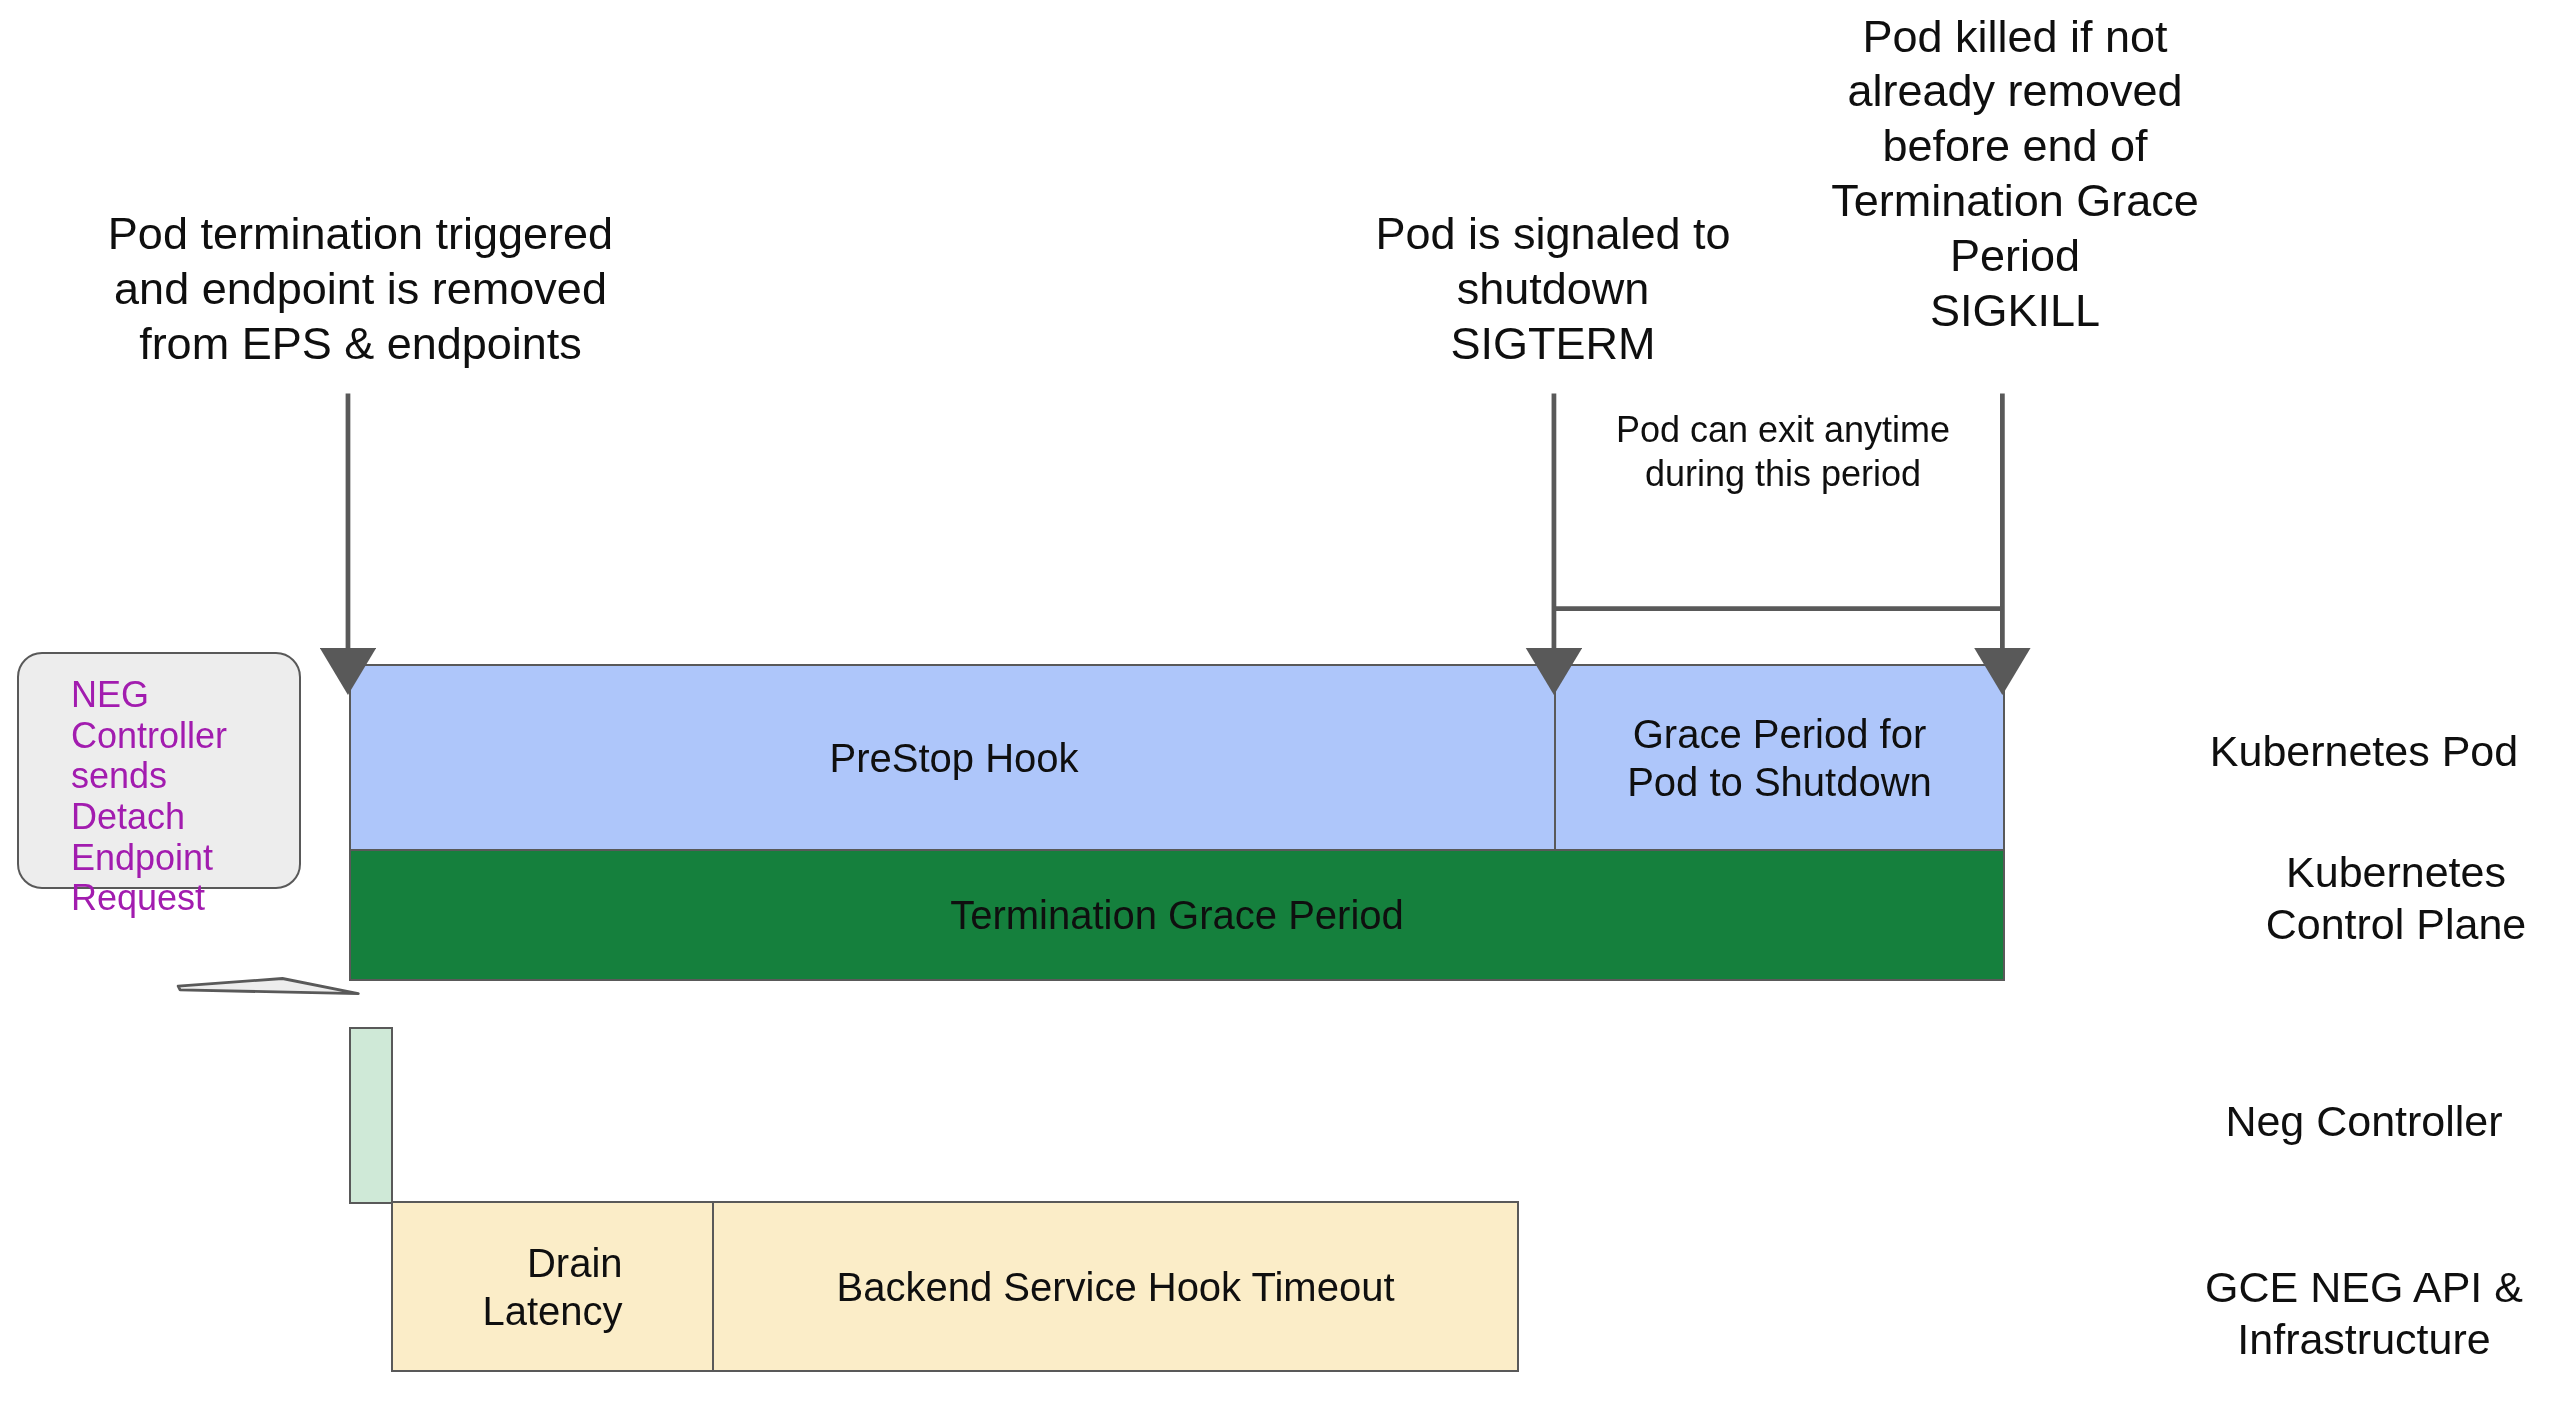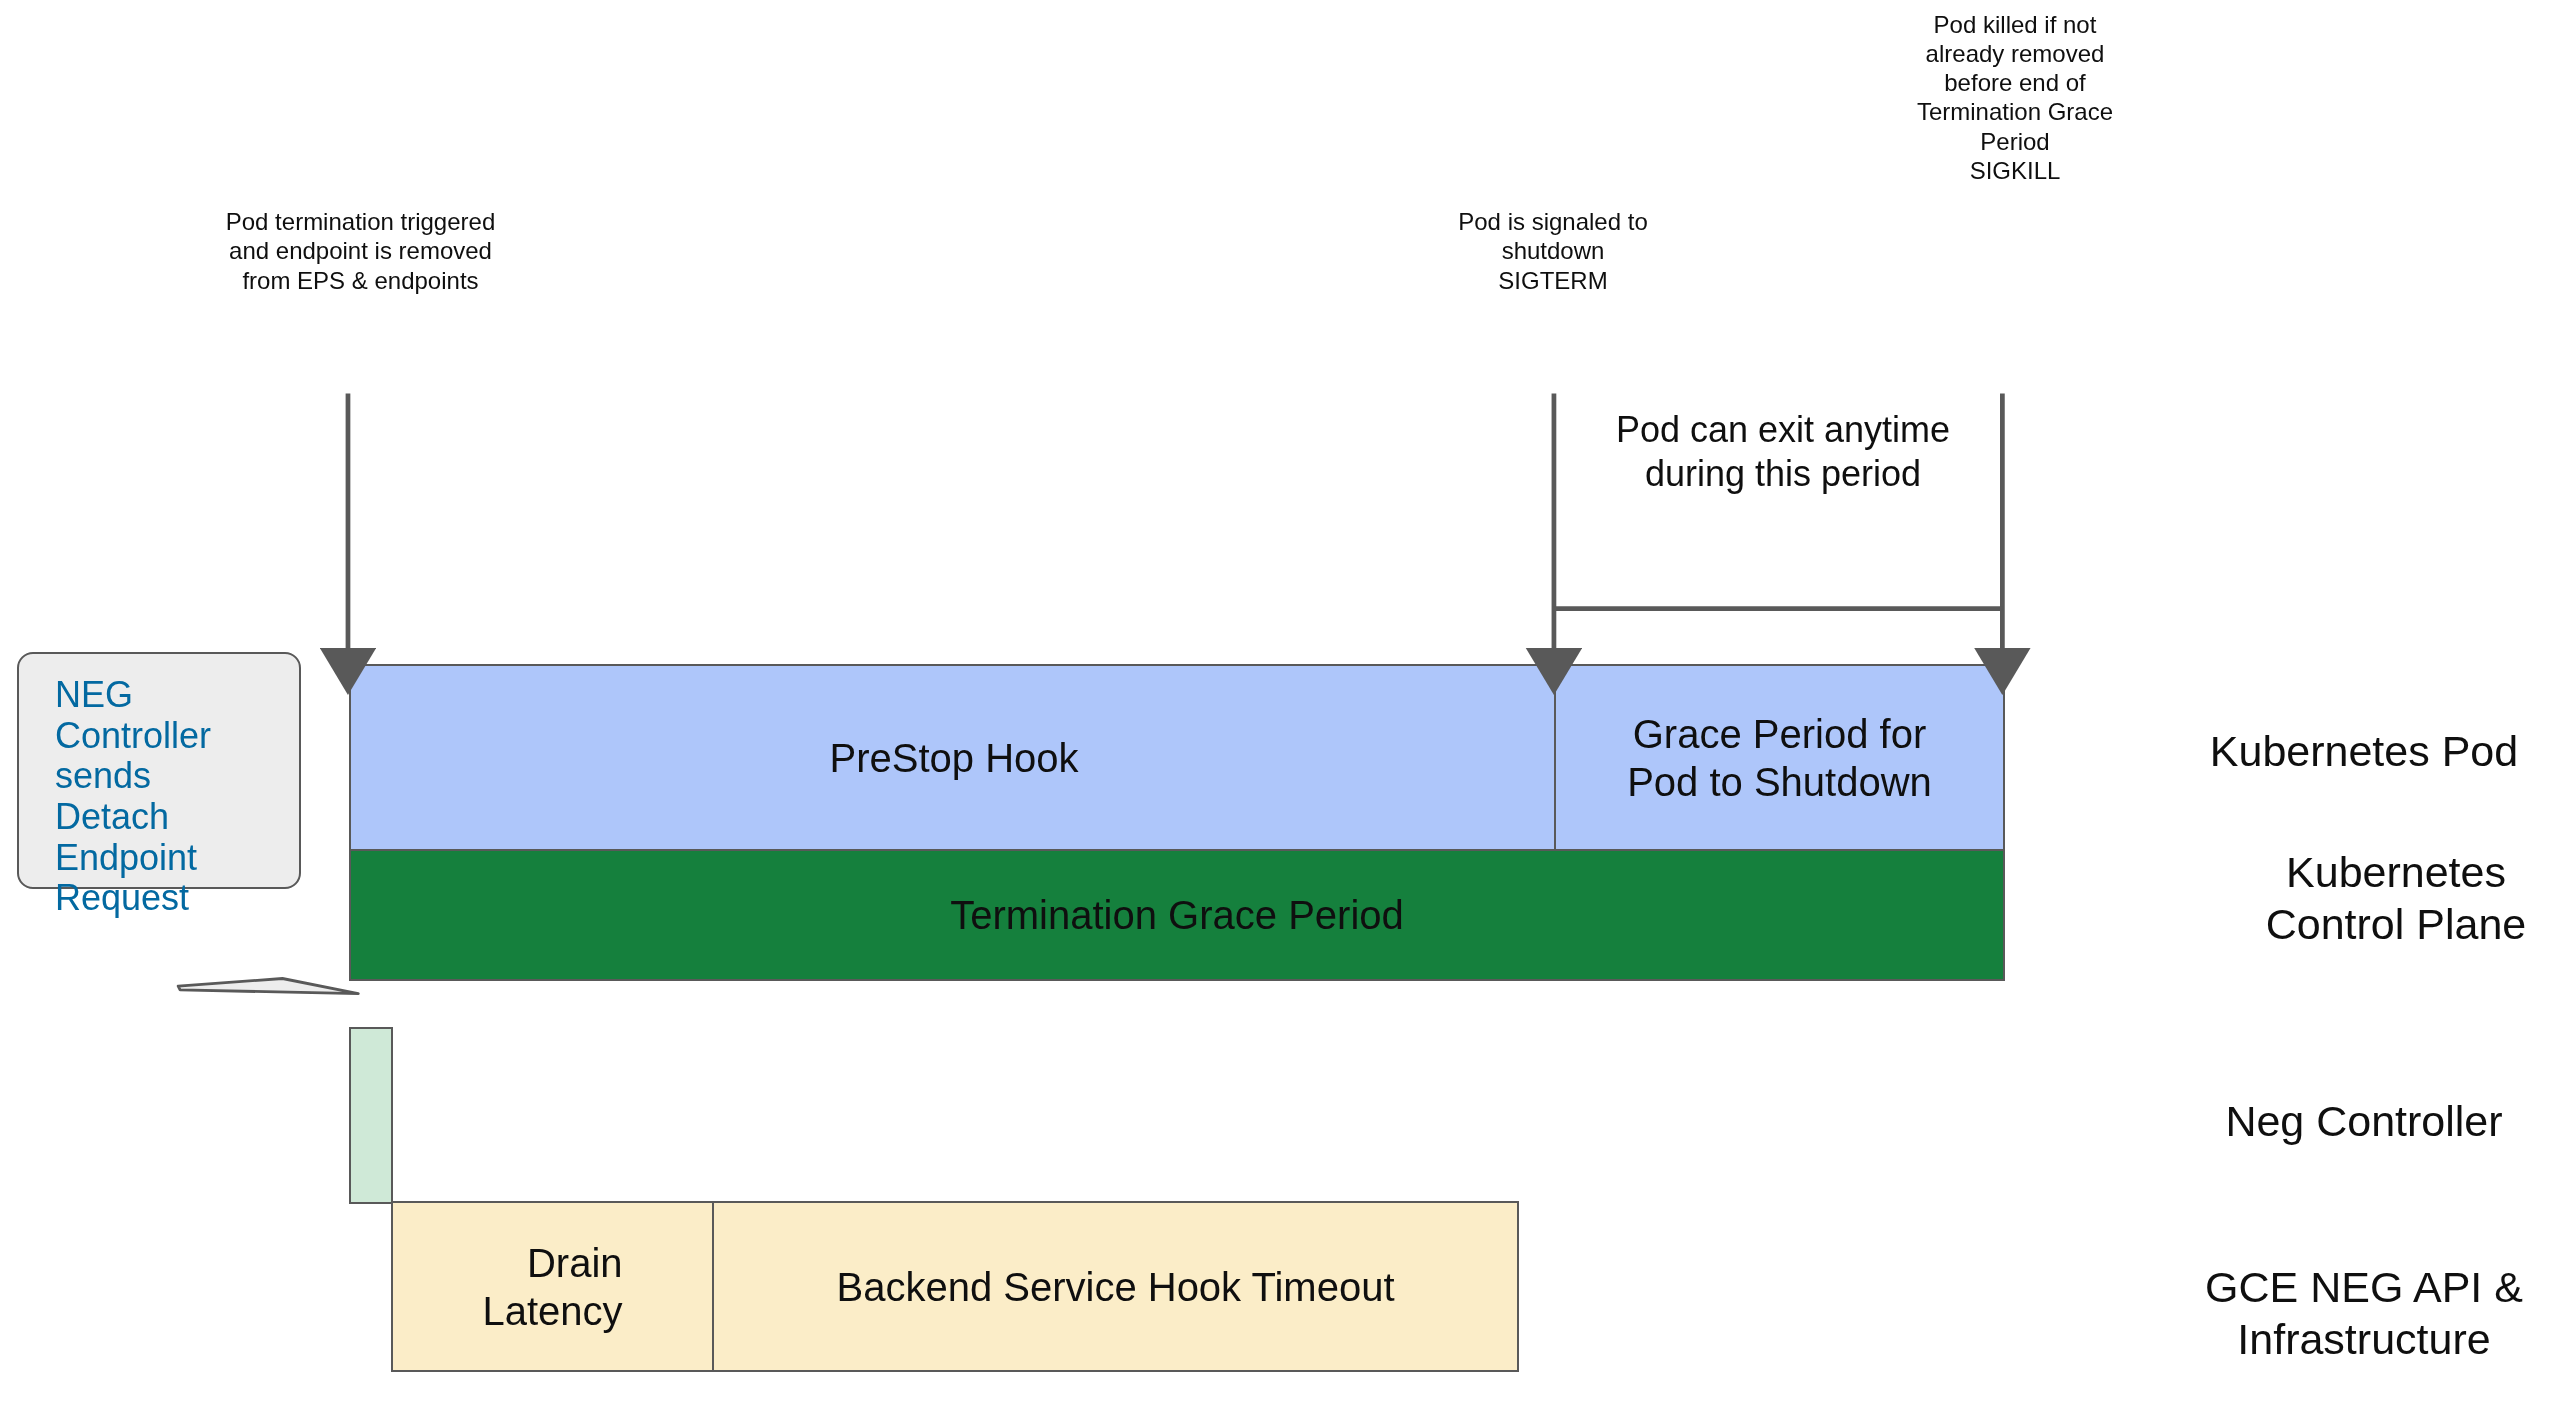--- a/index.html
+++ b/index.html
@@ -17,21 +17,21 @@
     width: 2576px;
     height: 1406px;
     background: #ffffff;
     overflow: hidden;
   }
 
   
   .anno {
     position: absolute;
     text-align: center;
-    font-size: 24px;
+    font-size: 45px;
     line-height: 1.22;
     color: #0f0f0f;
     white-space: pre-line;
     font-family: "Liberation Sans", sans-serif;
   }
   #anno-termination {
     left: 38px; top: 207px; width: 645px;
   }
   #anno-sigterm {
     left: 1278px; top: 207px; width: 550px;
@@ -101,26 +101,26 @@
   #lane-neg        { left: 2165px; top: 1095px; width: 398px; }
   #lane-gce        { left: 2165px; top: 1261px; width: 398px; }
 
   
   #callout {
     position: absolute;
     left: 17px; top: 652px;
     width: 284px; height: 237px;
     background: #ededed;
     border: 2.8px solid #595959;
-    border-radius: 16px;
+    border-radius: 25px;
     box-sizing: border-box;
-    padding: 21px 0 0 36px;
+    padding: 21px 0 0 52px;
     font-size: 36px;
     line-height: 1.13;
-    color: #0369a1;
+    color: #a21caf;
     white-space: pre-line;
     z-index: 5;
   }
   #callout-tail {
     position: absolute;
     left: 0; top: 607px;
     width: 436px; height: 616px;
     pointer-events: none;
     z-index: 4;
   }

